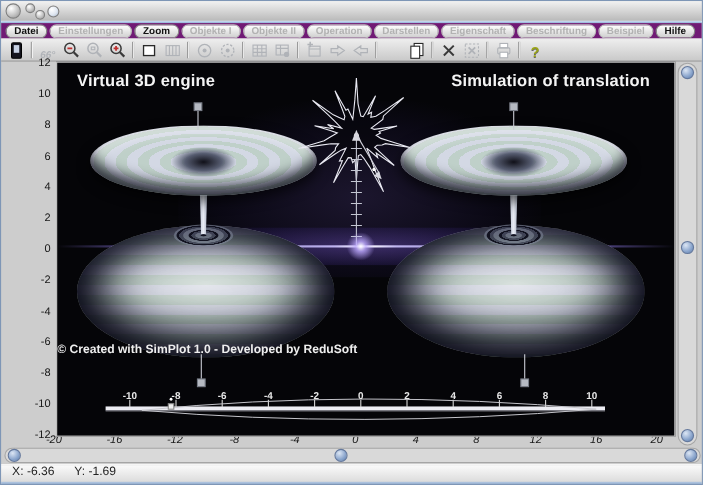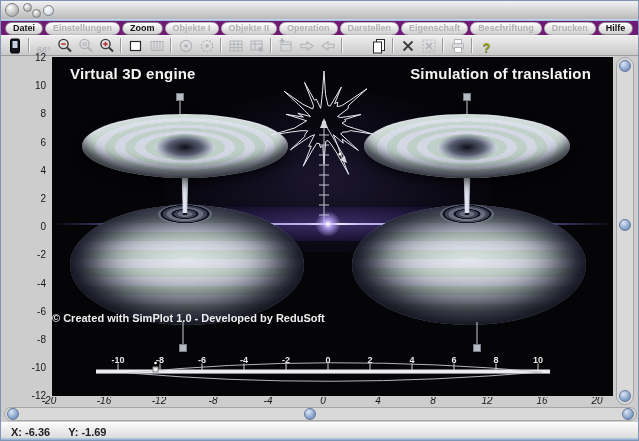--- a/index.html
+++ b/index.html
@@ -85,22 +85,22 @@
   
   .sbar{position:absolute;background:#d9d9d9;border:1px solid #a5a5a5;box-sizing:border-box;}
   #vscroll{left:615px;top:56px;width:18px;height:348px;border-radius:9px;}
   #hscroll{left:3px;top:406px;width:633px;height:14px;border-radius:7px;}
   .sb-ball{position:absolute;width:12px;height:12px;border-radius:50%;
            background:radial-gradient(circle at 35% 30%,#dce6f4,#89a4cc 60%,#5d7ca8);
            border:1px solid #64789c;box-sizing:border-box;}
   
   #statusbar{position:absolute;left:0;top:421px;width:100%;height:16px;
              background:linear-gradient(#fafafa,#dcdcdc);border-top:1px solid #ffffff;
-             display:flex;align-items:flex-end;padding-left:10px;box-sizing:border-box;
-             font-size:11px;font-weight:bold;color:#222;}
+             display:flex;align-items:flex-start;padding-left:10px;box-sizing:border-box;
+             font-size:11px;font-weight:normal;color:#222;}
   #statusbar .yv{margin-left:18px;}
   #bottomstrip{position:absolute;left:0;top:437px;width:100%;height:4px;
              background:linear-gradient(#b7cbe4,#7291b8);}
 </style>
 </head>
 <body>
 
 <div id="screen">
 
   <div id="titlebar">
@@ -114,21 +114,21 @@
   <div id="menubar">
       <span class="menu-item">Datei</span>
       <span class="menu-item disabled">Einstellungen</span>
       <span class="menu-item">Zoom</span>
       <span class="menu-item disabled">Objekte I</span>
       <span class="menu-item disabled">Objekte II</span>
       <span class="menu-item disabled">Operation</span>
       <span class="menu-item disabled">Darstellen</span>
       <span class="menu-item disabled">Eigenschaft</span>
       <span class="menu-item disabled">Beschriftung</span>
-      <span class="menu-item disabled">Drucken</span>
+      <span class="menu-item disabled">Beispiel</span>
       <span class="menu-item">Hilfe</span>
     </div>
 
   <div id="toolbar">
       <span class="ticon">
         <span style="display: flex;">
           <svg viewBox="0 0 18 18" width="18" height="18">
             <rect x="4.5" y="2" width="9" height="14" rx="1.5" fill="#14141e" stroke="#000"></rect>
             <rect x="6.5" y="4" width="5" height="7" fill="#c8d2e4"></rect>
           </svg>

